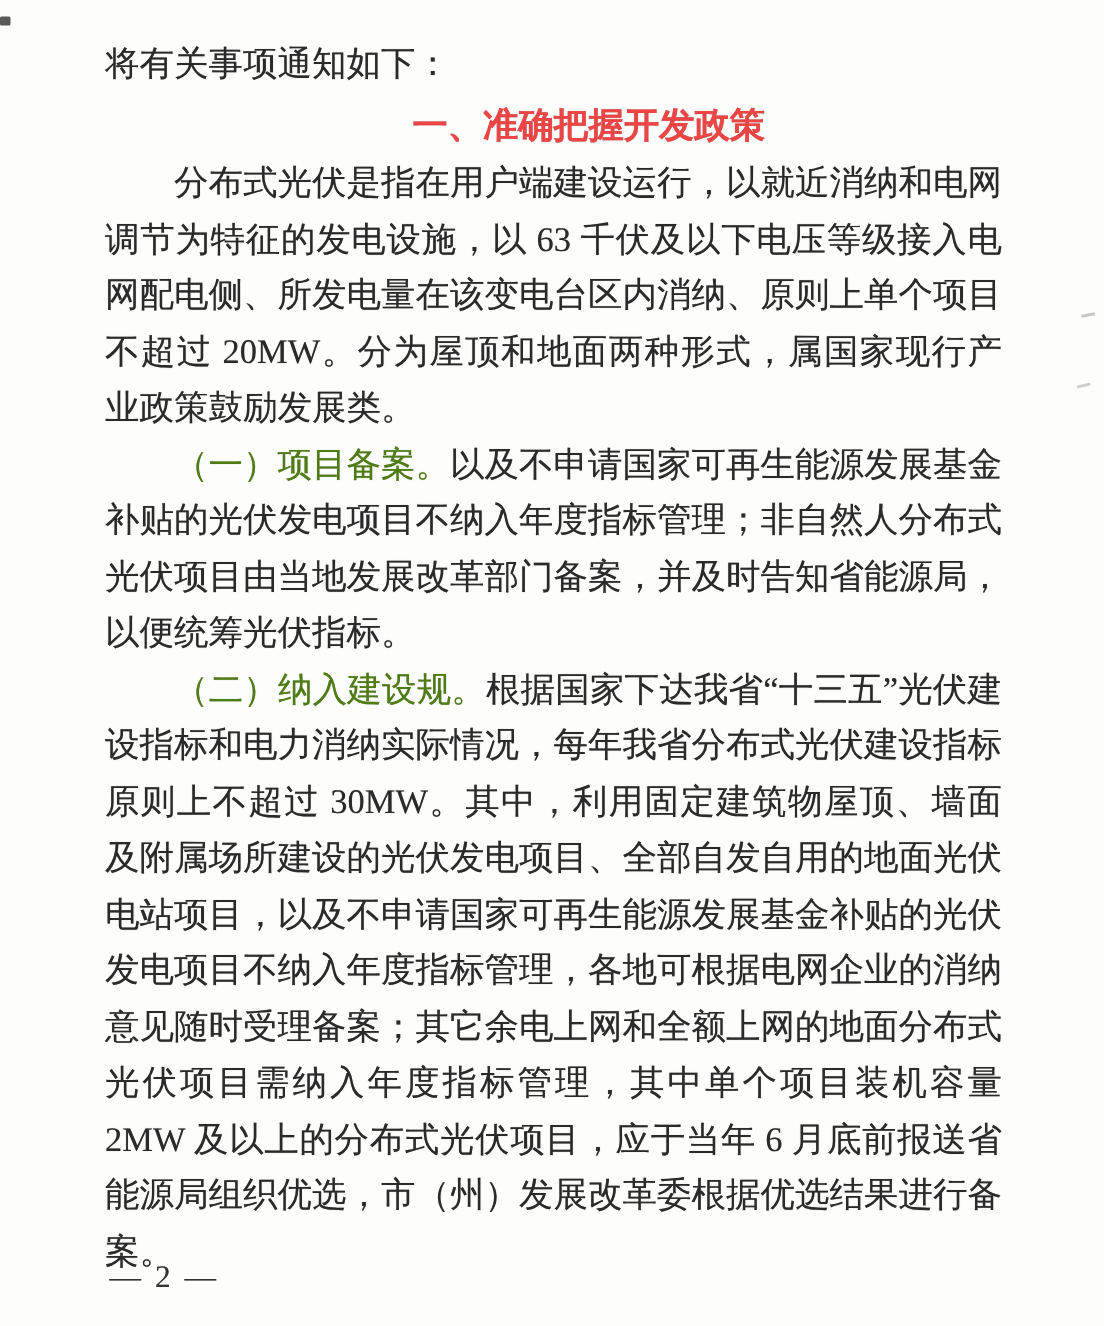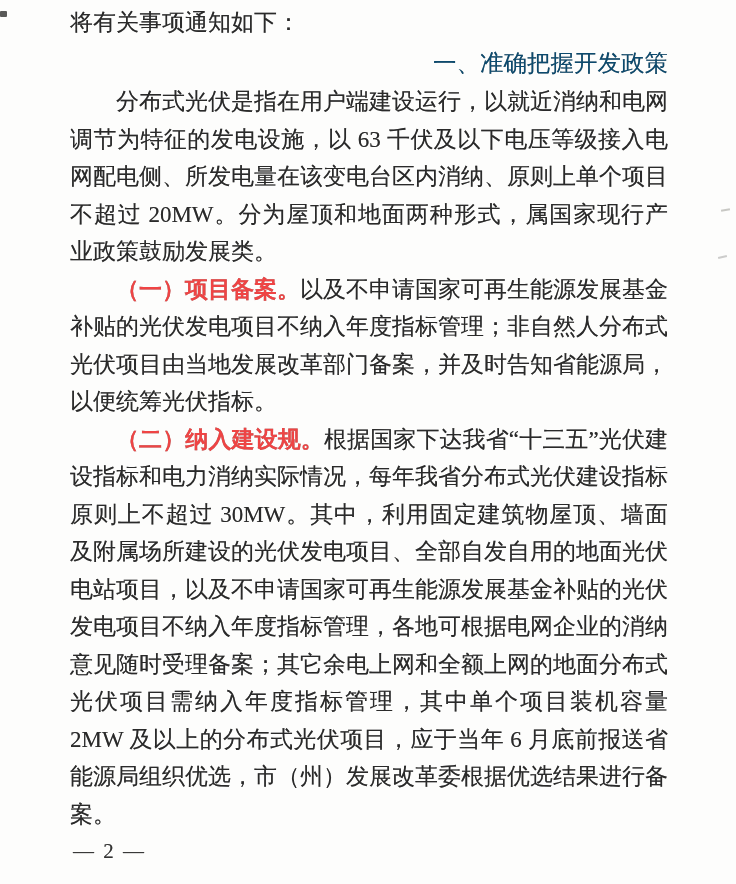--- a/index.html
+++ b/index.html
@@ -13,51 +13,51 @@
     width: 736px;
     height: 884px;
     background: #fdfdfc;
     overflow: hidden;
     font-family: "Liberation Serif", "DejaVu Serif", serif;
     color: #2a2a2a;
   }
   .textblock {
     position: absolute;
     left: 70px;
-    top: 4px;
+    top: 24px;
     width: 598px;
     font-size: 23px;
     line-height: 37.5px;
     text-align: justify;
     text-justify: inter-character;
     text-shadow: 0 0 0.5px rgba(55,55,55,0.55);
   }
   .textblock p, .textblock h2 {
     margin: 0;
     padding: 0;
   }
   .cont {
     text-indent: 0;
   }
   .heading {
     font-family: "Liberation Sans", "DejaVu Sans", sans-serif;
-    font-weight: 400;
+    font-weight: 700;
     font-size: 23.5px;
-    color: #0c4a6e;
+    color: #ef4444;
     text-indent: 2em;
     margin-top: 3px !important;
     margin-bottom: 1px !important;
-    text-align: right;
+    text-align: center;
   }
   .para {
     text-indent: 2em;
   }
   .lead {
-    font-weight: 700;
-    color: #ef4444;
+    font-weight: 400;
+    color: #4d7c0f;
   }
   .footer {
     position: absolute;
     left: 73px;
     top: 839px;
     font-size: 21px;
     letter-spacing: 2px;
     color: #333333;
     text-shadow: 0 0 0.4px rgba(60,60,60,0.5);
   }

